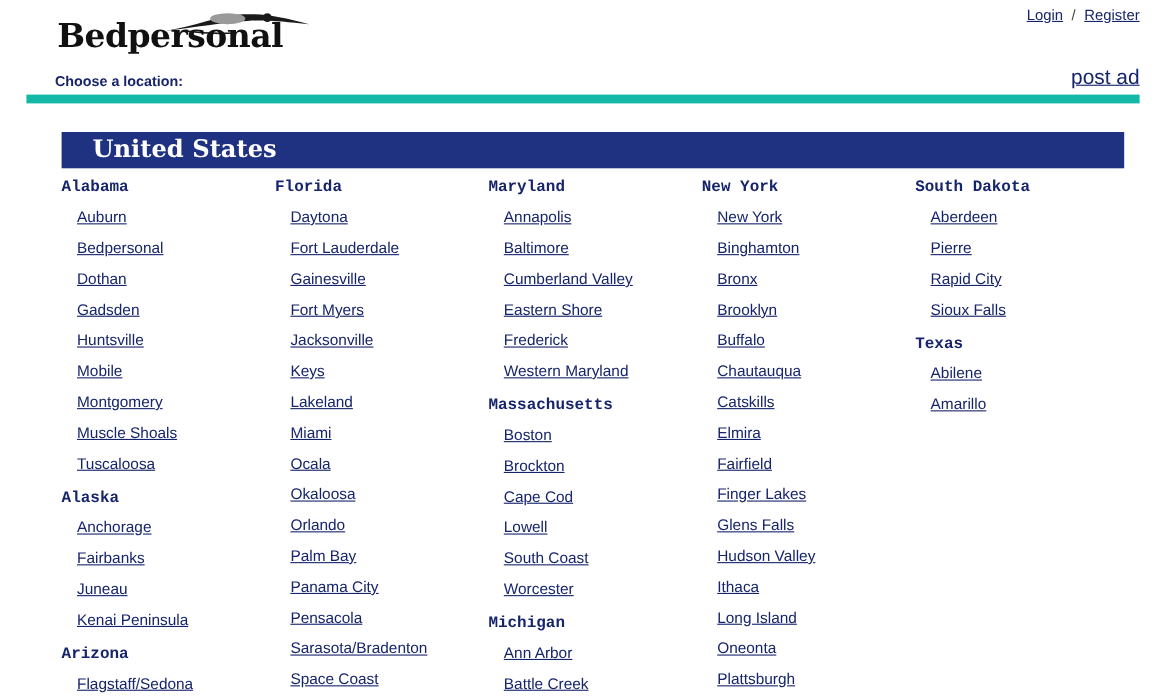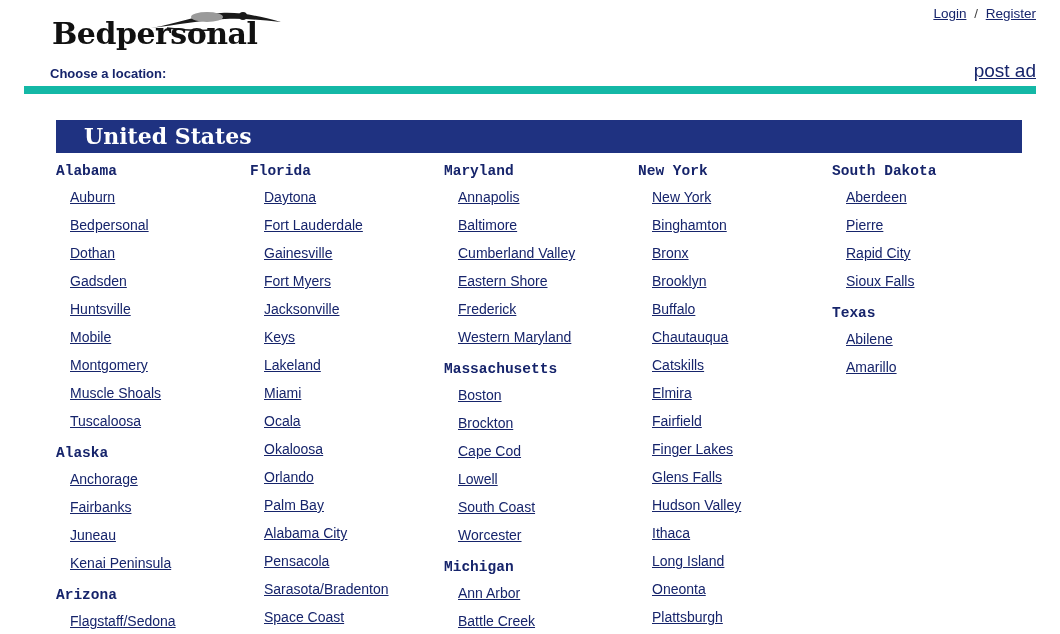--- a/index.html
+++ b/index.html
@@ -197,21 +197,21 @@
           <a class="city" href="#">Gainesville</a>
           <a class="city" href="#">Fort Myers</a>
           <a class="city" href="#">Jacksonville</a>
           <a class="city" href="#">Keys</a>
           <a class="city" href="#">Lakeland</a>
           <a class="city" href="#">Miami</a>
           <a class="city" href="#">Ocala</a>
           <a class="city" href="#">Okaloosa</a>
           <a class="city" href="#">Orlando</a>
           <a class="city" href="#">Palm Bay</a>
-          <a class="city" href="#">Alabama City</a>
+          <a class="city" href="#">Panama City</a>
           <a class="city" href="#">Pensacola</a>
           <a class="city" href="#">Sarasota/Bradenton</a>
           <a class="city" href="#">Space Coast</a>
         </div>
       </div>
       <div class="col">
         <div class="state-group">
           <div class="state-name">Maryland</div>
           <a class="city" href="#">Annapolis</a>
           <a class="city" href="#">Baltimore</a>

